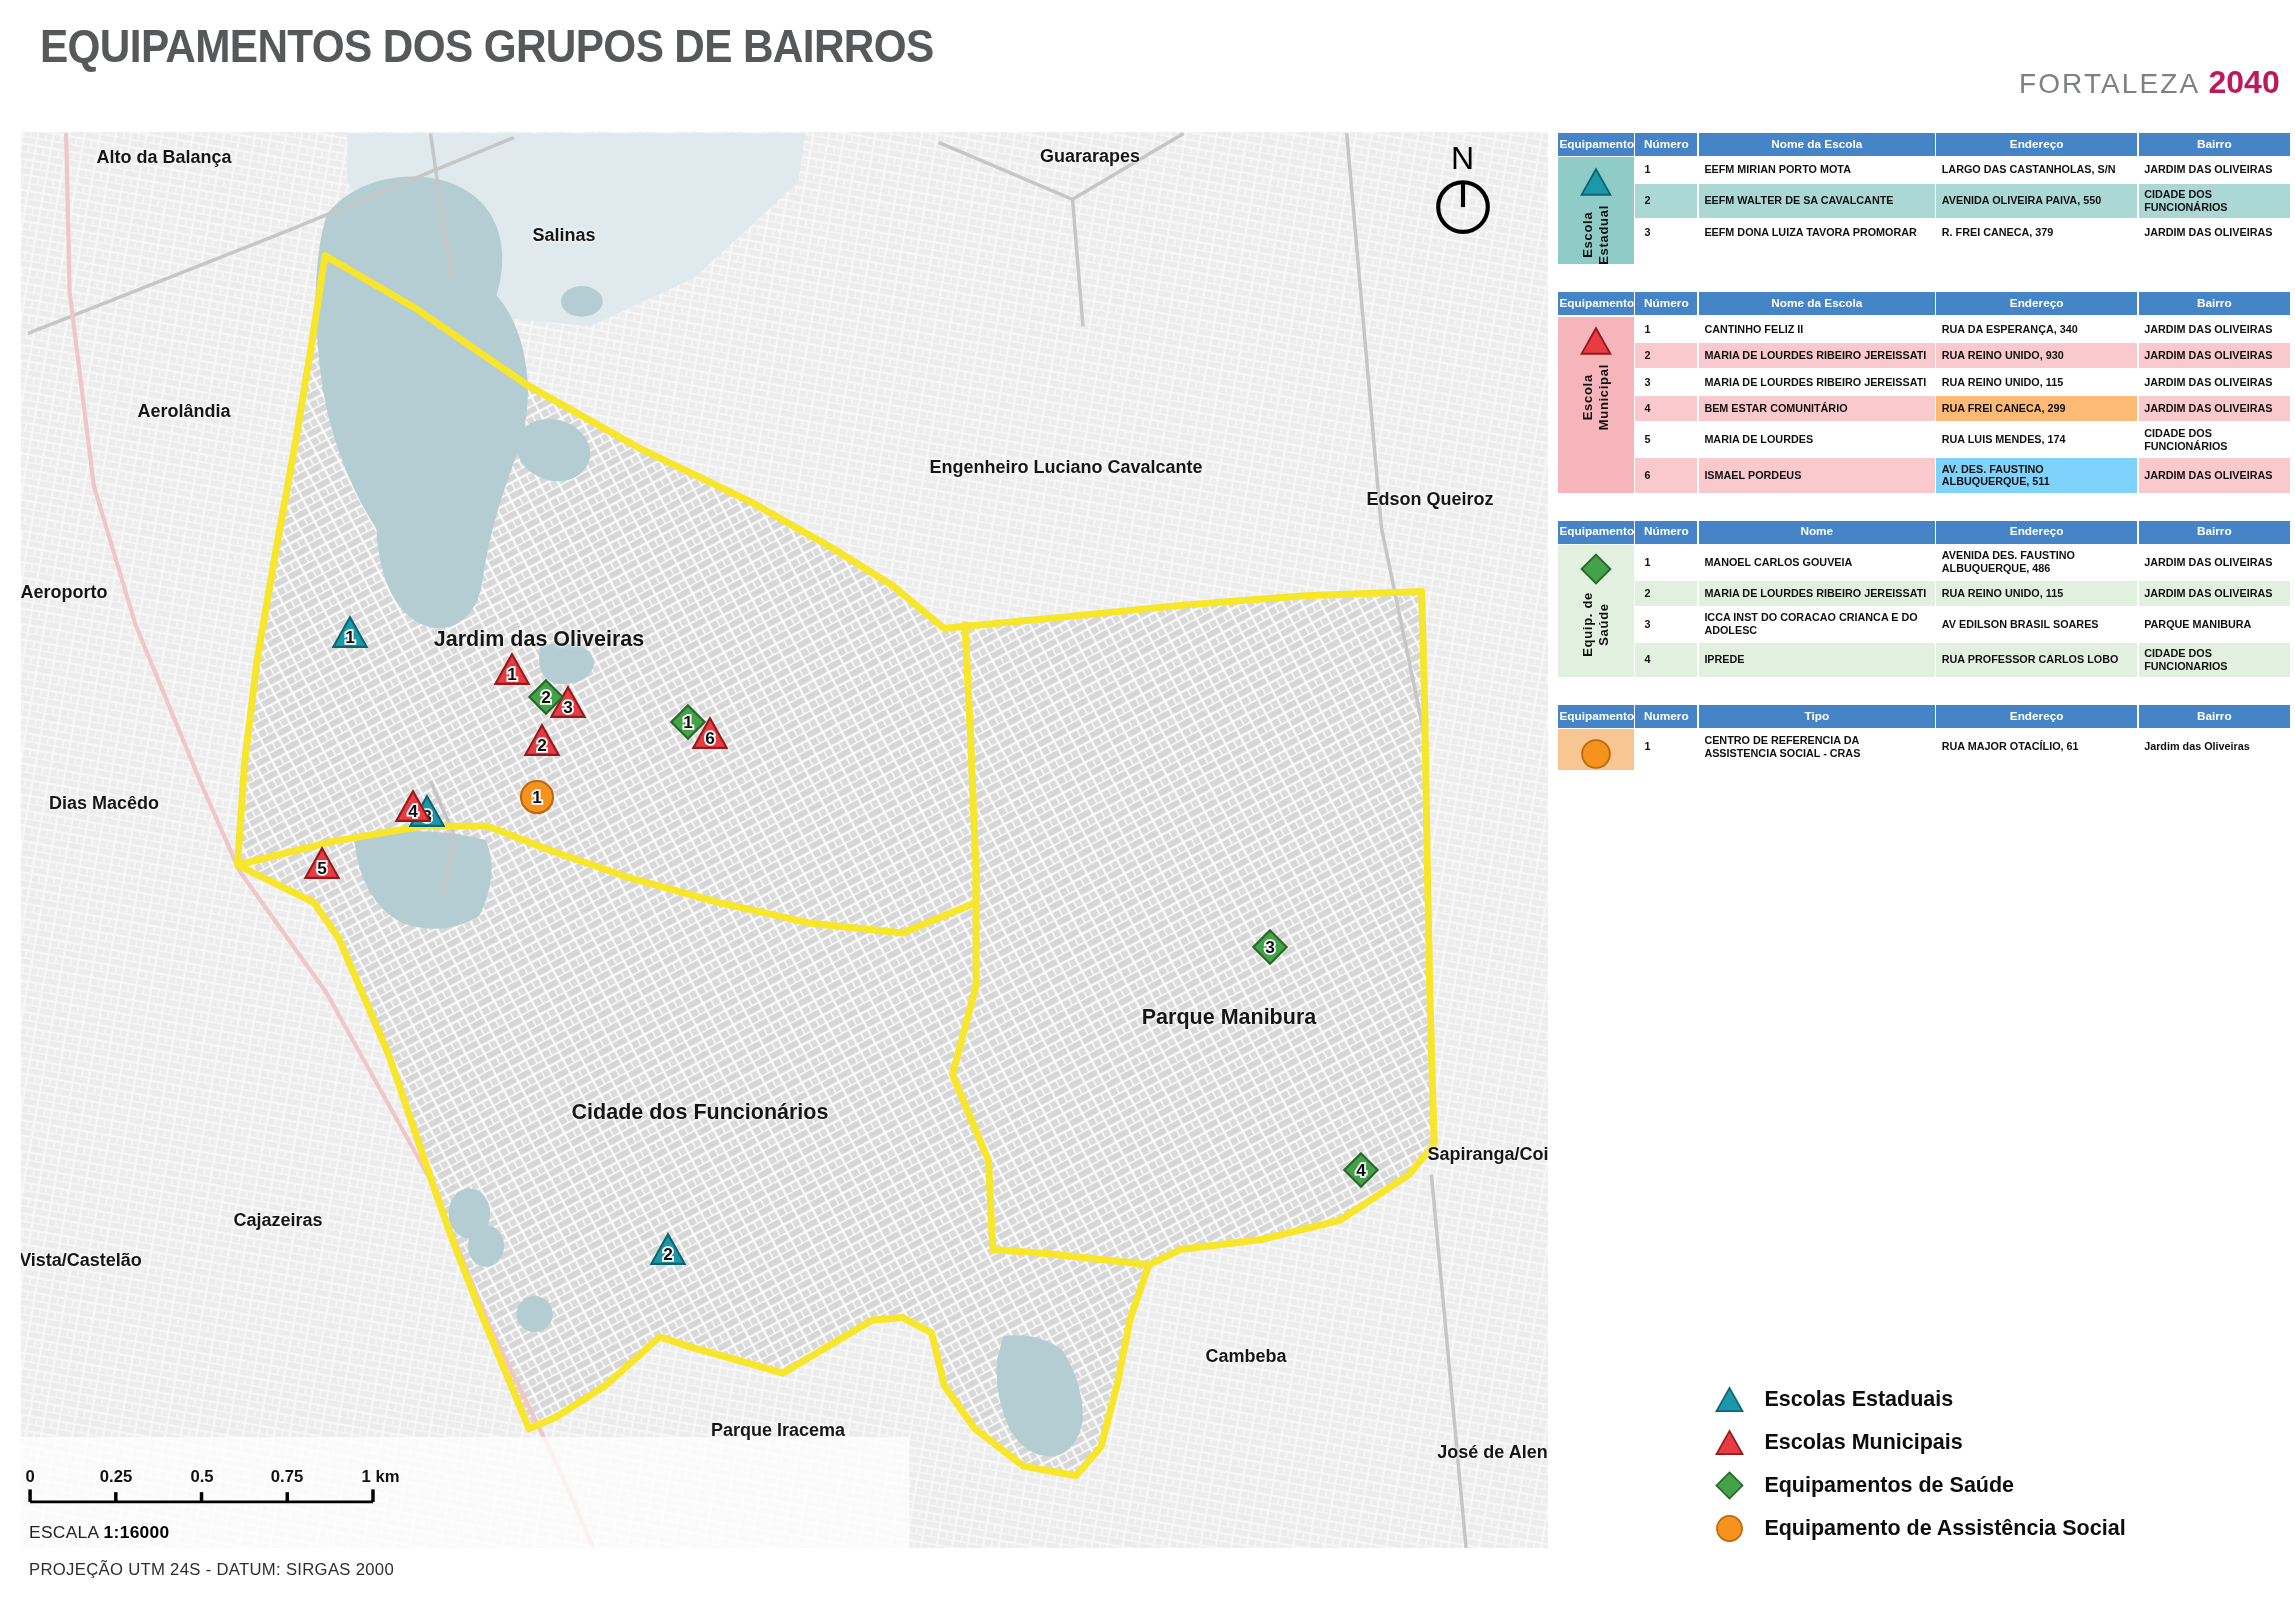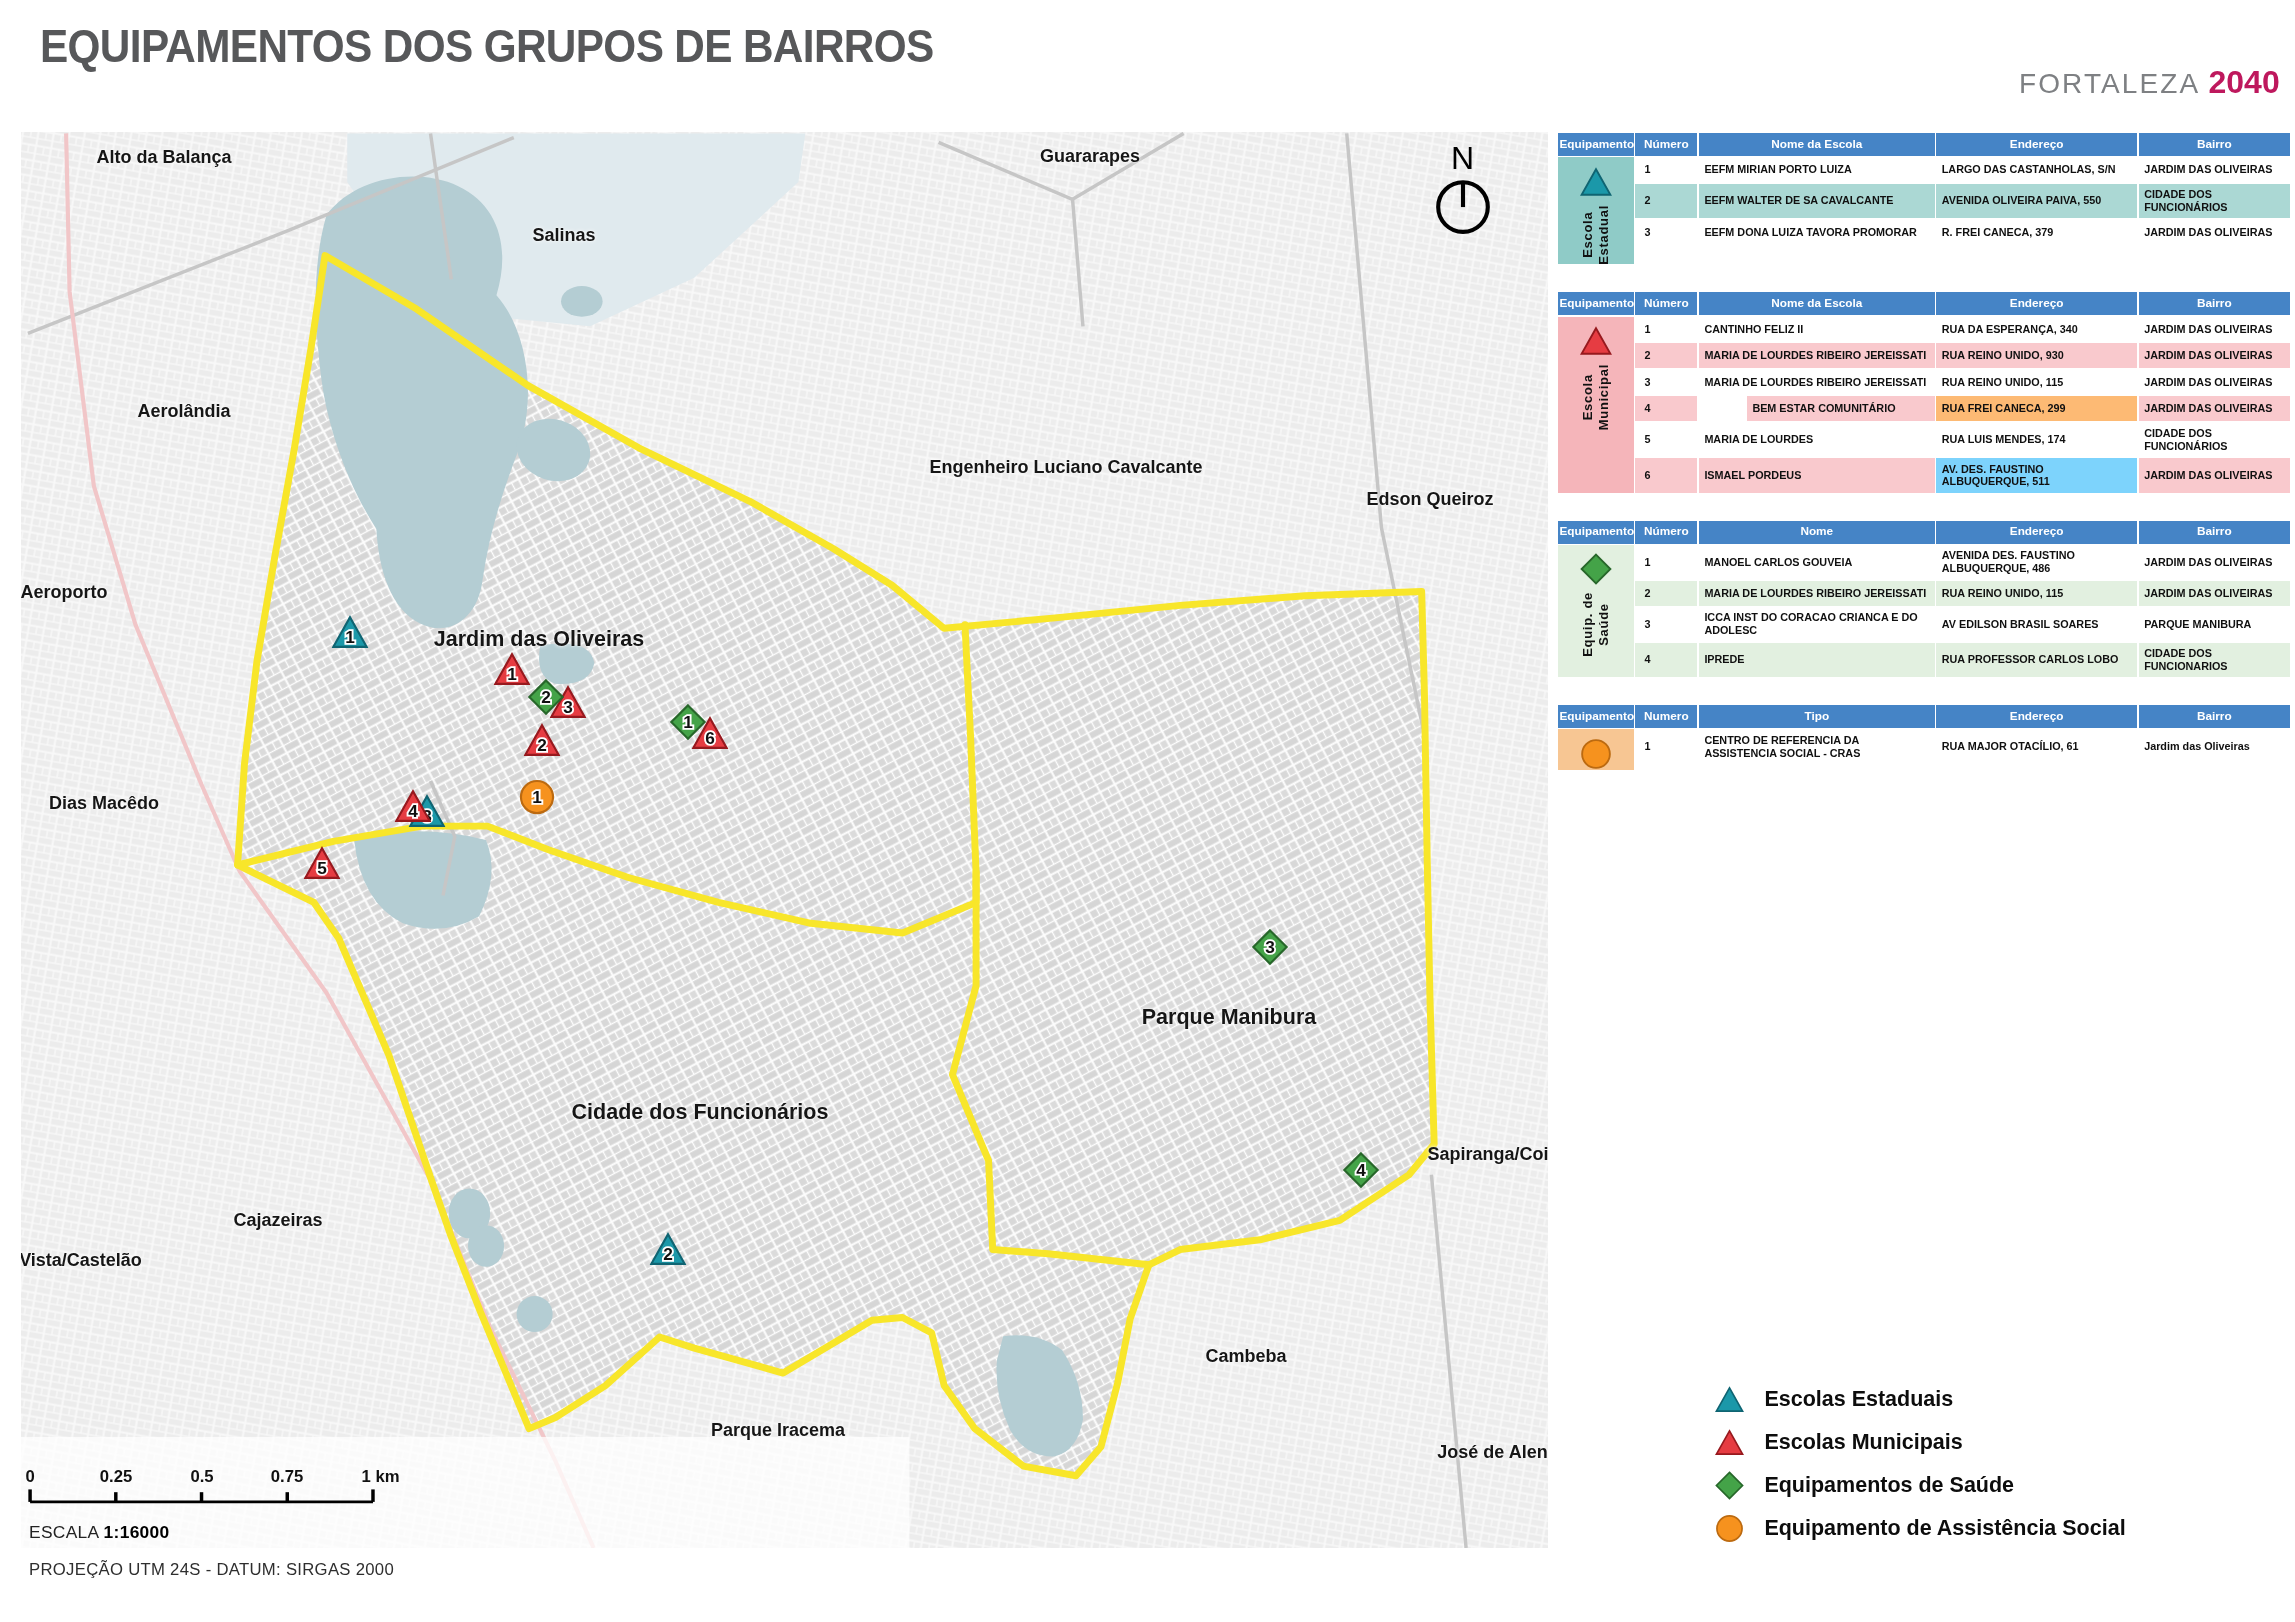--- a/index.html
+++ b/index.html
@@ -258,21 +258,21 @@
         <div class="t-left" style="background: rgb(143, 203, 199);">
           <svg width="32" height="32" viewBox="0 0 60 60">
             <path d="M30,6 L57,54 L3,54 Z" fill="#1B98A9" stroke="#0F6472" stroke-width="3.5"></path>
           </svg>
           <div class="rot">Escola
 Estadual</div>
         </div>
         <div class="t-rows">
           <div class="t-row">
             <div class="c-num" style="background: rgb(255, 255, 255);">1</div>
-            <div class="c-name" style="background: rgb(255, 255, 255);">EEFM MIRIAN PORTO LUIZA</div>
+            <div class="c-name" style="background: rgb(255, 255, 255);">EEFM MIRIAN PORTO MOTA</div>
             <div class="c-end" style="background: rgb(255, 255, 255);">LARGO DAS CASTANHOLAS, S/N</div>
             <div class="c-bairro" style="background: rgb(255, 255, 255);">JARDIM DAS OLIVEIRAS</div>
           </div>
           <div class="t-row">
             <div class="c-num" style="background: rgb(171, 216, 212);">2</div>
             <div class="c-name" style="background: rgb(171, 216, 212);">EEFM WALTER DE SA CAVALCANTE</div>
             <div class="c-end" style="background: rgb(171, 216, 212);">AVENIDA OLIVEIRA PAIVA, 550</div>
             <div class="c-bairro" style="background: rgb(171, 216, 212);">CIDADE DOS FUNCIONÁRIOS</div>
           </div>
           <div class="t-row">
@@ -314,21 +314,21 @@
             <div class="c-bairro" style="background: rgb(249, 201, 205);">JARDIM DAS OLIVEIRAS</div>
           </div>
           <div class="t-row">
             <div class="c-num" style="background: rgb(255, 255, 255);">3</div>
             <div class="c-name" style="background: rgb(255, 255, 255);">MARIA DE LOURDES RIBEIRO JEREISSATI</div>
             <div class="c-end" style="background: rgb(255, 255, 255);">RUA REINO UNIDO, 115</div>
             <div class="c-bairro" style="background: rgb(255, 255, 255);">JARDIM DAS OLIVEIRAS</div>
           </div>
           <div class="t-row">
             <div class="c-num" style="background: rgb(249, 201, 205);">4</div>
-            <div class="c-name" style="background: rgb(249, 201, 205); margin-left: 48px;">BEM ESTAR COMUNITÁRIO</div>
+            <div class="c-name" style="background: rgb(249, 201, 205);">BEM ESTAR COMUNITÁRIO</div>
             <div class="c-end" style="background: #fdba74; text-align: center;">RUA FREI CANECA, 299</div>
             <div class="c-bairro" style="background: rgb(249, 201, 205);">JARDIM DAS OLIVEIRAS</div>
           </div>
           <div class="t-row">
             <div class="c-num" style="background: rgb(255, 255, 255);">5</div>
             <div class="c-name" style="background: rgb(255, 255, 255);">MARIA DE LOURDES</div>
             <div class="c-end" style="background: rgb(255, 255, 255);">RUA LUIS MENDES, 174</div>
             <div class="c-bairro" style="background: rgb(255, 255, 255);">CIDADE DOS FUNCIONÁRIOS</div>
           </div>
           <div class="t-row">

